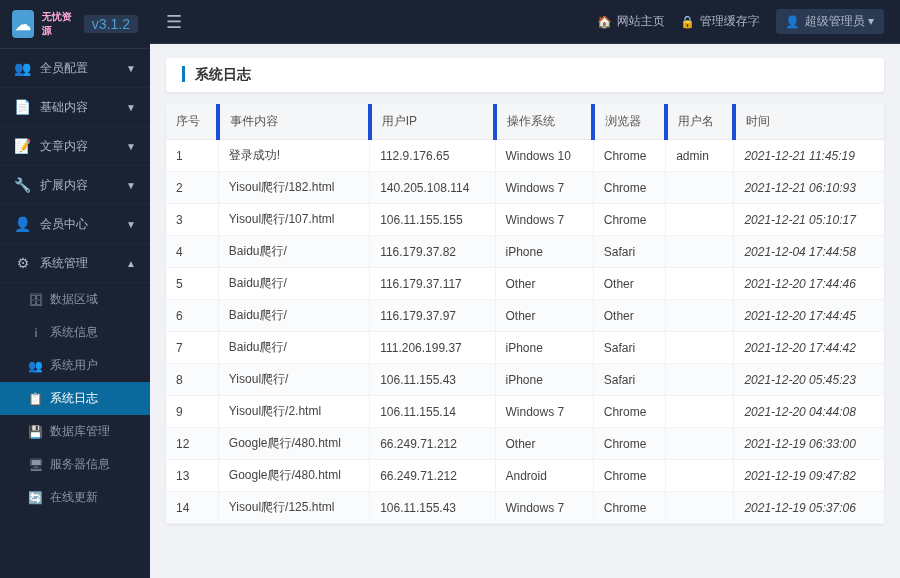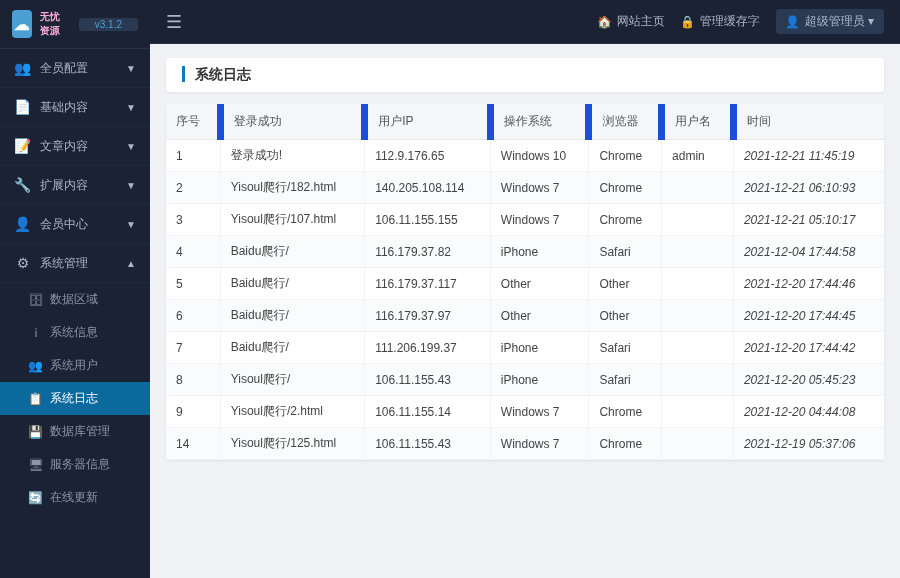--- a/index.html
+++ b/index.html
@@ -3,21 +3,21 @@
   <meta charset="utf-8">
   <style>
     * { box-sizing: border-box; margin: 0; padding: 0; }
     body { font-family: "Microsoft YaHei", Arial, sans-serif; font-size: 13px; background: #f0f2f5; display: flex; height: 578px; overflow: hidden; }
 
     
     .sidebar { width: 150px; background: #1a2233; color: #adb5c6; display: flex; flex-direction: column; height: 578px; flex-shrink: 0; }
     .sidebar-logo { background: #1a2233; padding: 10px 12px; display: flex; align-items: center; gap: 8px; border-bottom: 1px solid #2a3347; }
     .sidebar-logo-icon { width: 28px; height: 28px; background: #4a9fd5; border-radius: 4px; display: flex; align-items: center; justify-content: center; color: white; font-size: 16px; font-weight: bold; }
     .sidebar-logo-text { color: #f9a8d4; font-size: 10px; font-weight: bold; }
-    .sidebar-logo-version { color: #4a9fd5; font-size: 10px; background: #2a3a52; padding: 1px 16px; border-radius: 3px; margin-left: 3px; }
+    .sidebar-logo-version { color: #4a9fd5; font-size: 14px; background: #2a3a52; padding: 1px 8px; border-radius: 3px; margin-left: 3px; }
 
     .sidebar-menu { flex: 1; overflow-y: auto; }
     .sidebar-menu::-webkit-scrollbar { width: 4px; }
     .sidebar-menu::-webkit-scrollbar-track { background: #1a2233; }
     .sidebar-menu::-webkit-scrollbar-thumb { background: #3a4a63; }
 
     .menu-item { display: flex; align-items: center; padding: 10px 14px; cursor: pointer; color: #adb5c6; font-size: 12px; border-bottom: 1px solid #1e2a3d; transition: background 0.2s; }
     .menu-item.parent { justify-content: space-between; }
     .menu-item .menu-icon { width: 18px; height: 18px; margin-right: 8px; display: flex; align-items: center; justify-content: center; font-size: 14px; }
     .menu-item .arrow { font-size: 10px; margin-left: auto; }
@@ -42,21 +42,21 @@
     .content::-webkit-scrollbar-track { background: #e8eaed; }
     .content::-webkit-scrollbar-thumb { background: #bcc0c8; border-radius: 3px; }
 
     .page-header { background: white; padding: 8px 16px; margin-bottom: 12px; border-radius: 3px; box-shadow: 0 1px 3px rgba(0,0,0,0.08); }
     .page-title { font-size: 14px; color: #333; font-weight: bold; border-left: 3px solid #0d7bbd; padding-left: 10px; }
 
     
     .table-container { background: white; border-radius: 3px; box-shadow: 0 1px 3px rgba(0,0,0,0.08); overflow: hidden; }
     table { width: 100%; border-collapse: collapse; }
     thead tr { background: #f5f6f8; }
-    th { padding: 9px 10px; text-align: left; color: #555; font-weight: normal; font-size: 12px; border-bottom: 1px solid #e8eaed; border-right: 7px solid #1d4ed8; }
+    th { padding: 9px 10px; text-align: left; color: #555; font-weight: normal; font-size: 12px; border-bottom: 1px solid #e8eaed; border-right: 4px solid #1d4ed8; }
     th:last-child { border-right: none; }
     td { padding: 7px 10px; color: #444; font-size: 12px; border-bottom: 1px solid #f0f2f5; border-right: 1px solid #f0f2f5; }
     td:last-child { border-right: none; font-style: italic; }
     tr:nth-child(even) td { background: #fafbfc; }
   </style>
 </head>
 <body>
 
 <div class="sidebar">
   <div class="sidebar-logo">
@@ -151,21 +151,21 @@
   <div class="content">
     <div class="page-header">
       <span class="page-title">系统日志</span>
     </div>
 
     <div class="table-container">
       <table>
         <thead>
           <tr>
             <th>序号</th>
-            <th>登录成功</th>
+            <th>事件内容</th>
             <th>用户IP</th>
             <th>操作系统</th>
             <th>浏览器</th>
             <th>用户名</th>
             <th>时间</th>
           </tr>
         </thead>
         <tbody id="table-body">
         <tr>
               <td>1</td>
@@ -242,20 +242,38 @@
             <tr>
               <td>9</td>
               <td>Yisoul爬行/2.html</td>
               <td>106.11.155.14</td>
               <td>Windows 7</td>
               <td>Chrome</td>
               <td></td>
               <td>2021-12-20 04:44:08</td>
             </tr>
             <tr>
+              <td>12</td>
+              <td>Google爬行/480.html</td>
+              <td>66.249.71.212</td>
+              <td>Other</td>
+              <td>Chrome</td>
+              <td></td>
+              <td>2021-12-19 06:33:00</td>
+            </tr>
+            <tr>
+              <td>13</td>
+              <td>Google爬行/480.html</td>
+              <td>66.249.71.212</td>
+              <td>Android</td>
+              <td>Chrome</td>
+              <td></td>
+              <td>2021-12-19 09:47:82</td>
+            </tr>
+            <tr>
               <td>14</td>
               <td>Yisoul爬行/125.html</td>
               <td>106.11.155.43</td>
               <td>Windows 7</td>
               <td>Chrome</td>
               <td></td>
               <td>2021-12-19 05:37:06</td>
             </tr>
           </tbody>
       </table>

